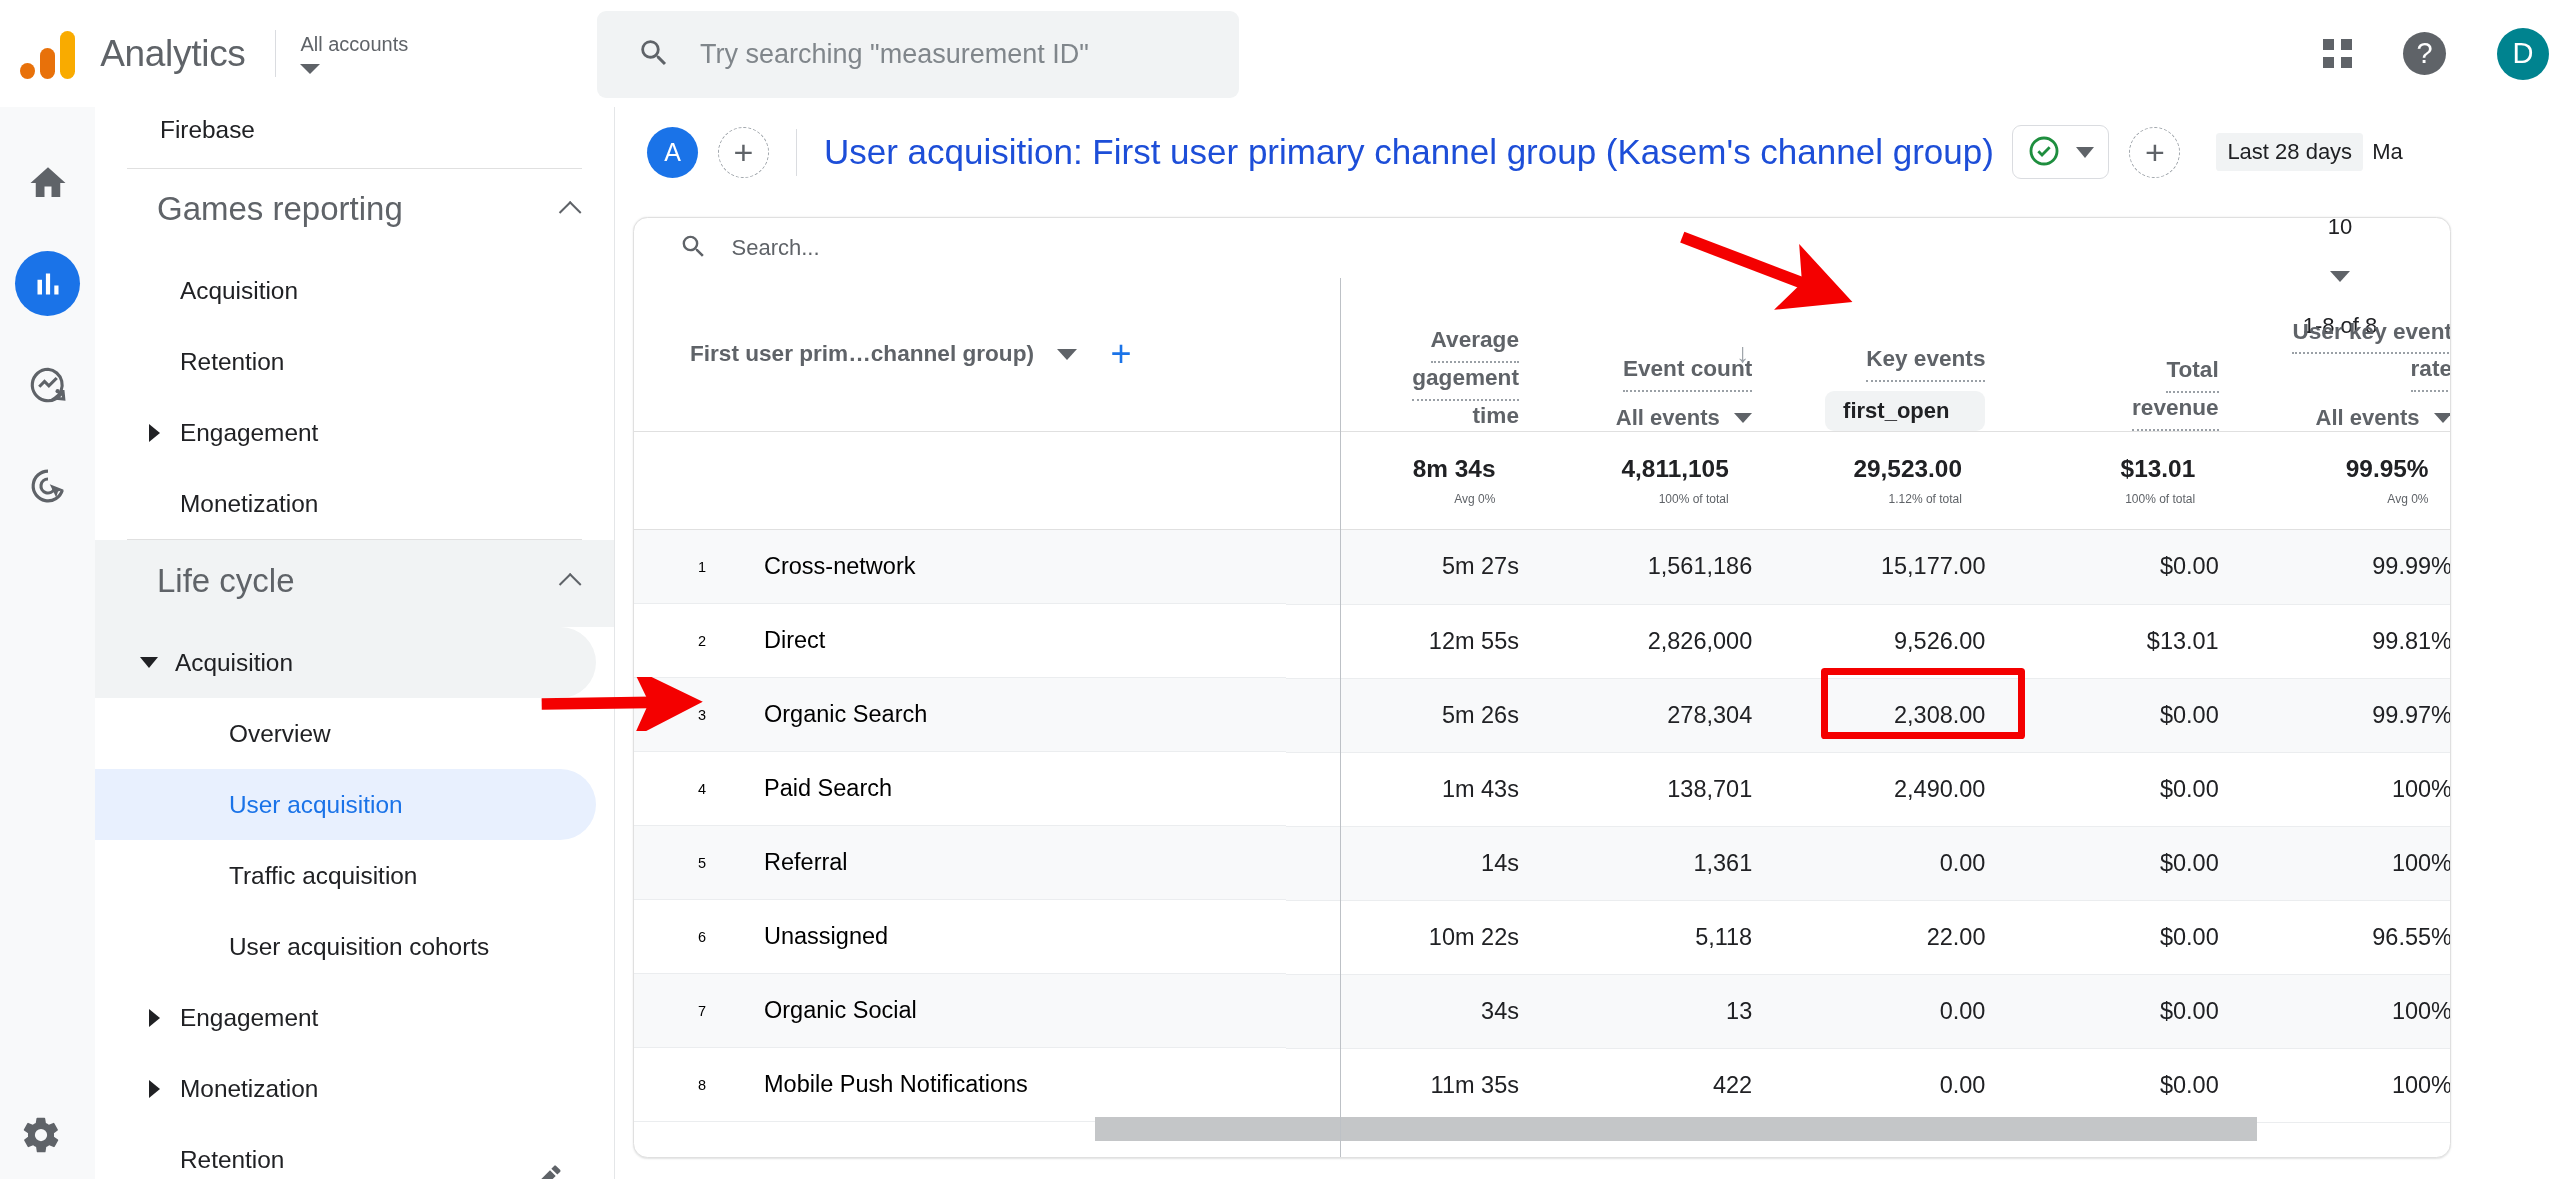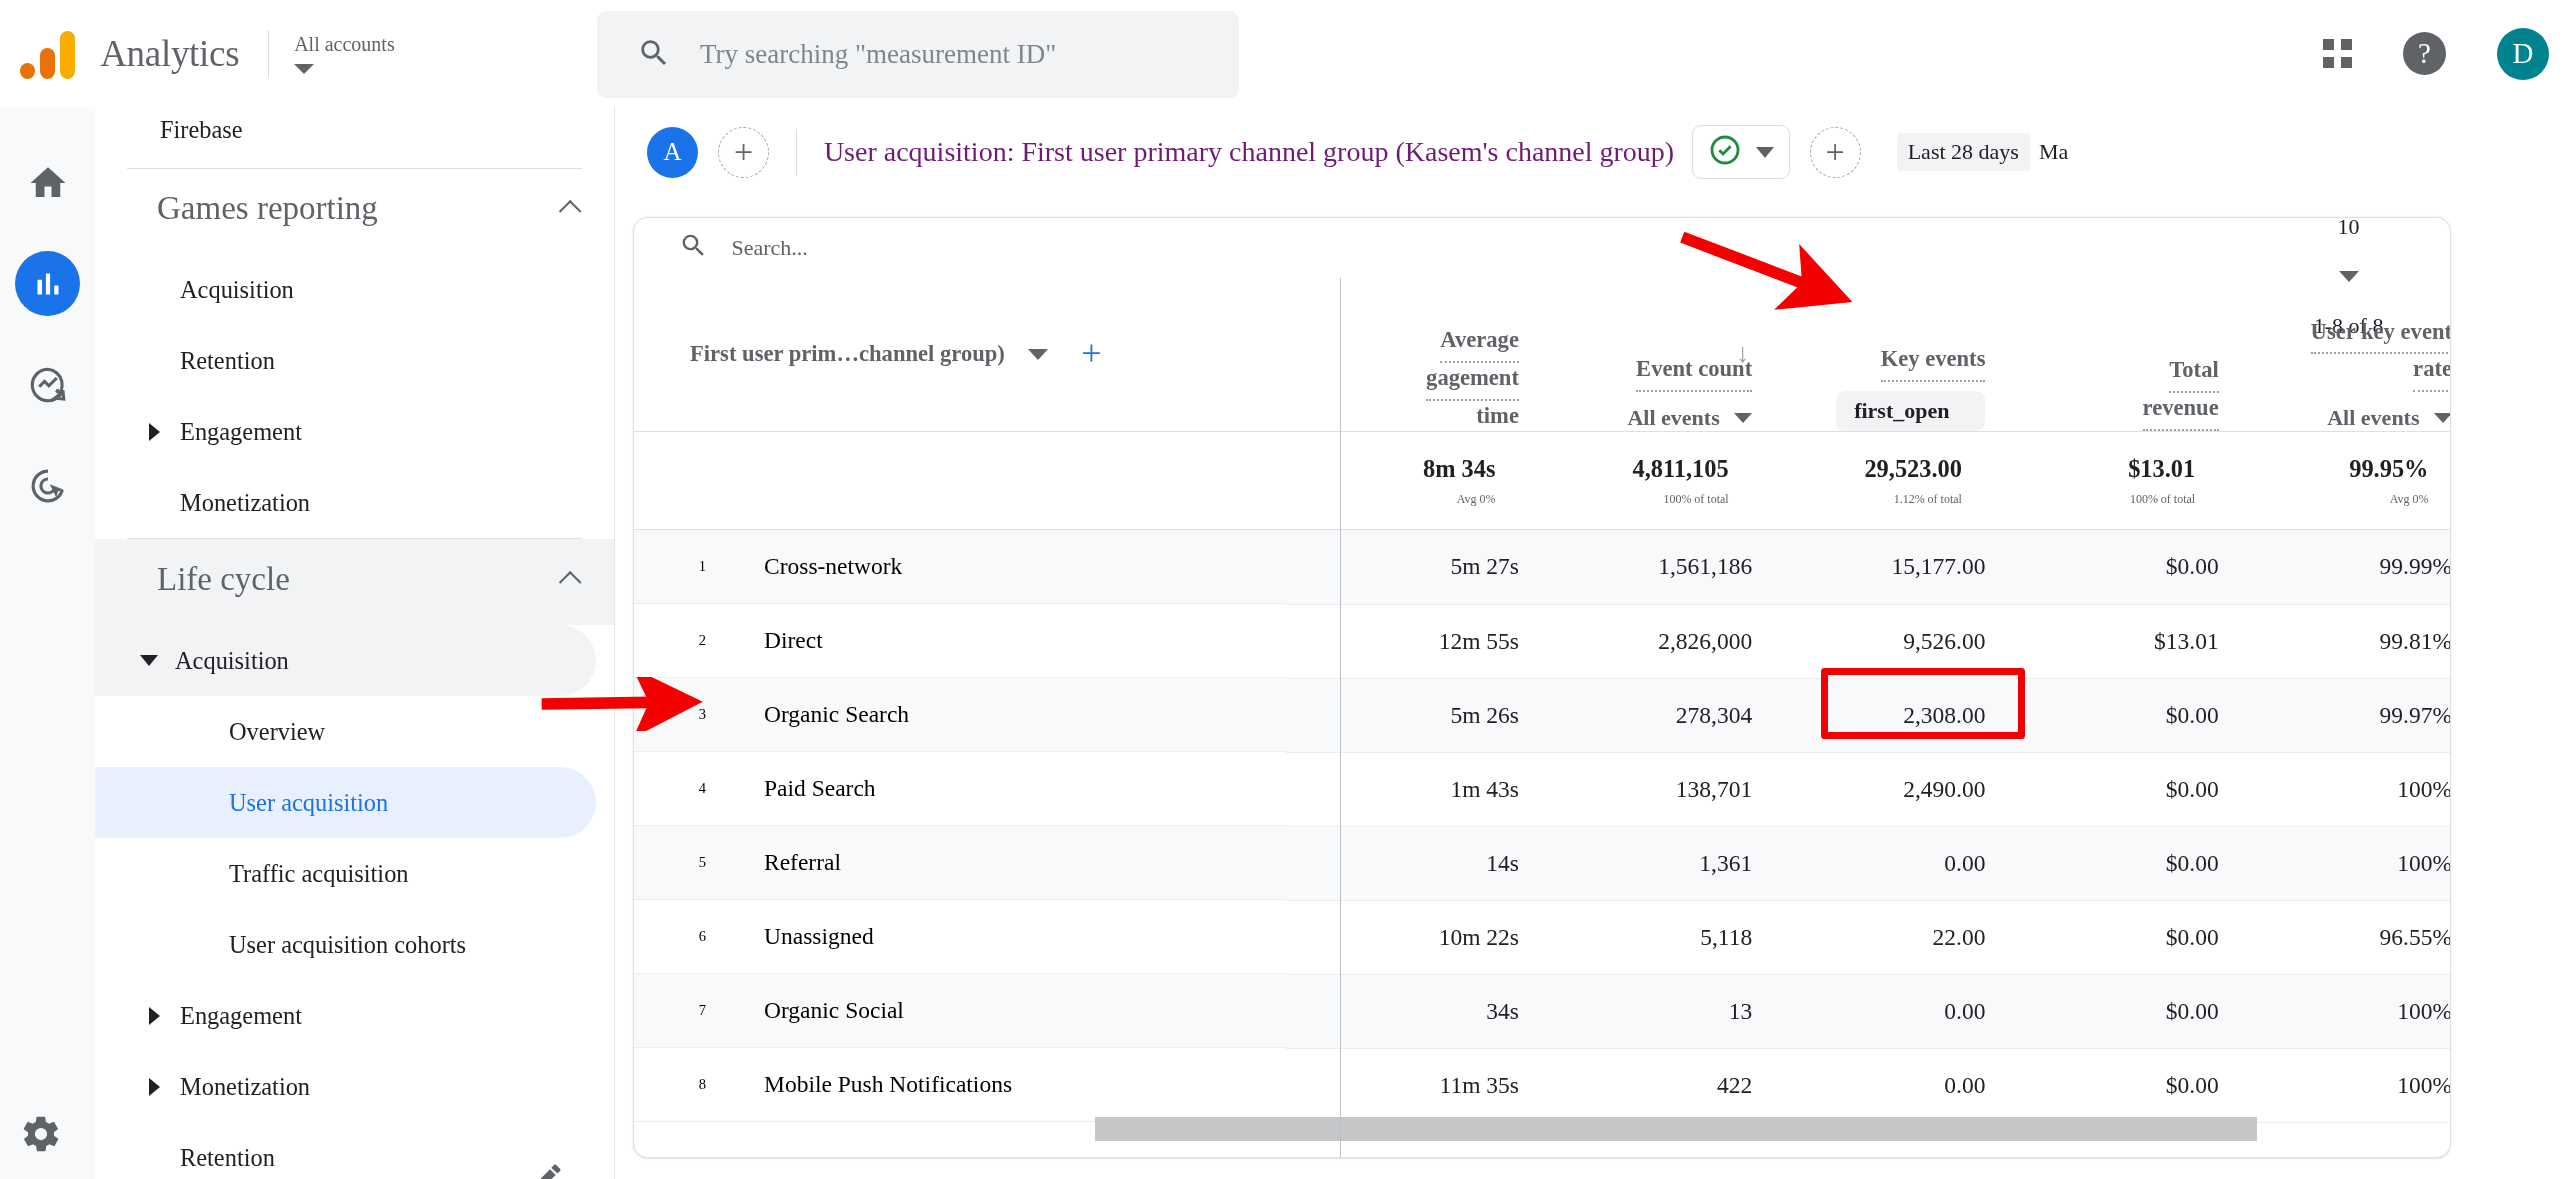--- a/index.html
+++ b/index.html
@@ -2,21 +2,21 @@
 <html style="font-size:14.5px"><head>
 <meta charset="utf-8">
 <style>
   * { box-sizing: border-box; margin: 0; padding: 0; }
   html, body {
     width: 2576px; height: 1179px;
     font-family: "Liberation Sans", sans-serif;
     background: #fff;
     overflow: hidden;
   }
-  .app { position: relative; width: 2268px; height: 1179px; font-family: Liberation Serif, serif; }
+  .app { position: relative; width: 2268px; height: 1179px; }
 
   
   .topbar {
     position: absolute; top: 0; left: 0; width: 2576px; height: 107px;
     background: #fff; display: flex; align-items: center; z-index: 30;
   }
   .ga-logo { margin-left: 20px; display: flex; align-items: flex-end; height: 51px; gap: 4.5px; }
   .ga-bar { border-radius: 36px; }
   .ga-b1 { width: 15.4px; height: 16.3px; background: #E8710A; border-radius: 50%; }
   .ga-b2 { width: 15.4px; height: 31px; background: #E8710A; }
@@ -102,21 +102,21 @@
   .seg-a {
     width: 51px; height: 51px; border-radius: 50%; background: #1a73e8; color: #fff;
     font-size: 25px; display: flex; align-items: center; justify-content: center;
   }
   .dashed-plus {
     width: 51px; height: 51px; border-radius: 50%; border: 1.8px dashed #9aa0a6;
     display: flex; align-items: center; justify-content: center; color: #5f6368;
     font-size: 34px; margin-left: 20px; line-height: 1;
   }
   .head-div { width: 0.9px; height: 47px; background: #dadce0; margin: 0 27px; }
-  .page-title { font-size: 28px; color: #701a75; white-space: nowrap; }
+  .page-title { font-size: 35px; color: #1d4ed8; white-space: nowrap; }
   .chip-ok {
     display: flex; align-items: center; gap: 14.5px; margin-left: 18px;
     border: 0.9px solid #dadce0; border-radius: 9px; padding: 7.2px 14.5px; height: 54px;
   }
   .date-chip { margin-left: 36px; font-size: 22px; color: #202124; background: #f1f3f4; padding: 6.3px 11px; border-radius: 3.6px; white-space: nowrap; }
   .date-rest { margin-left: 9px; font-size: 22px; color: #202124; white-space: nowrap; }
 
   
   .card {
     position: absolute; left: 18px; top: 110px; width: 1818px; height: 941px;

